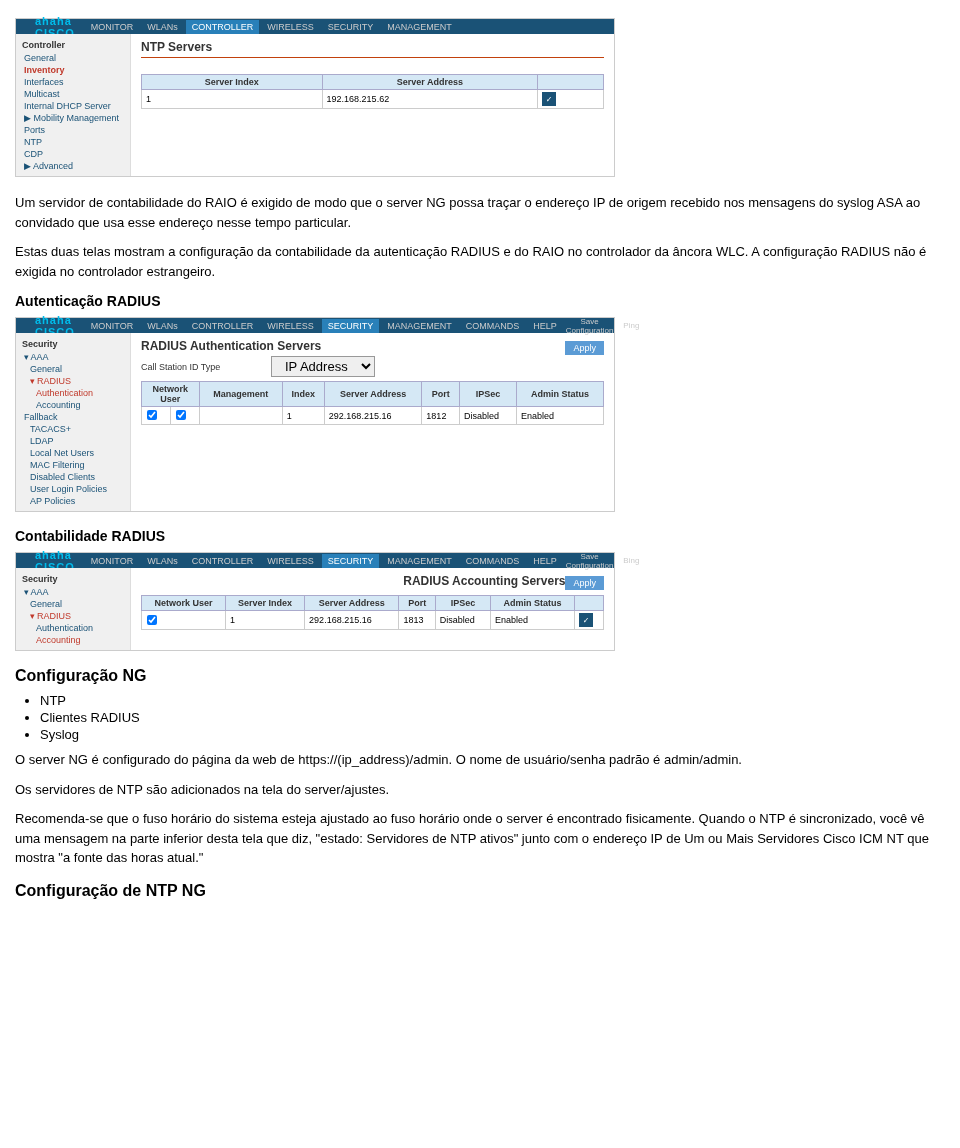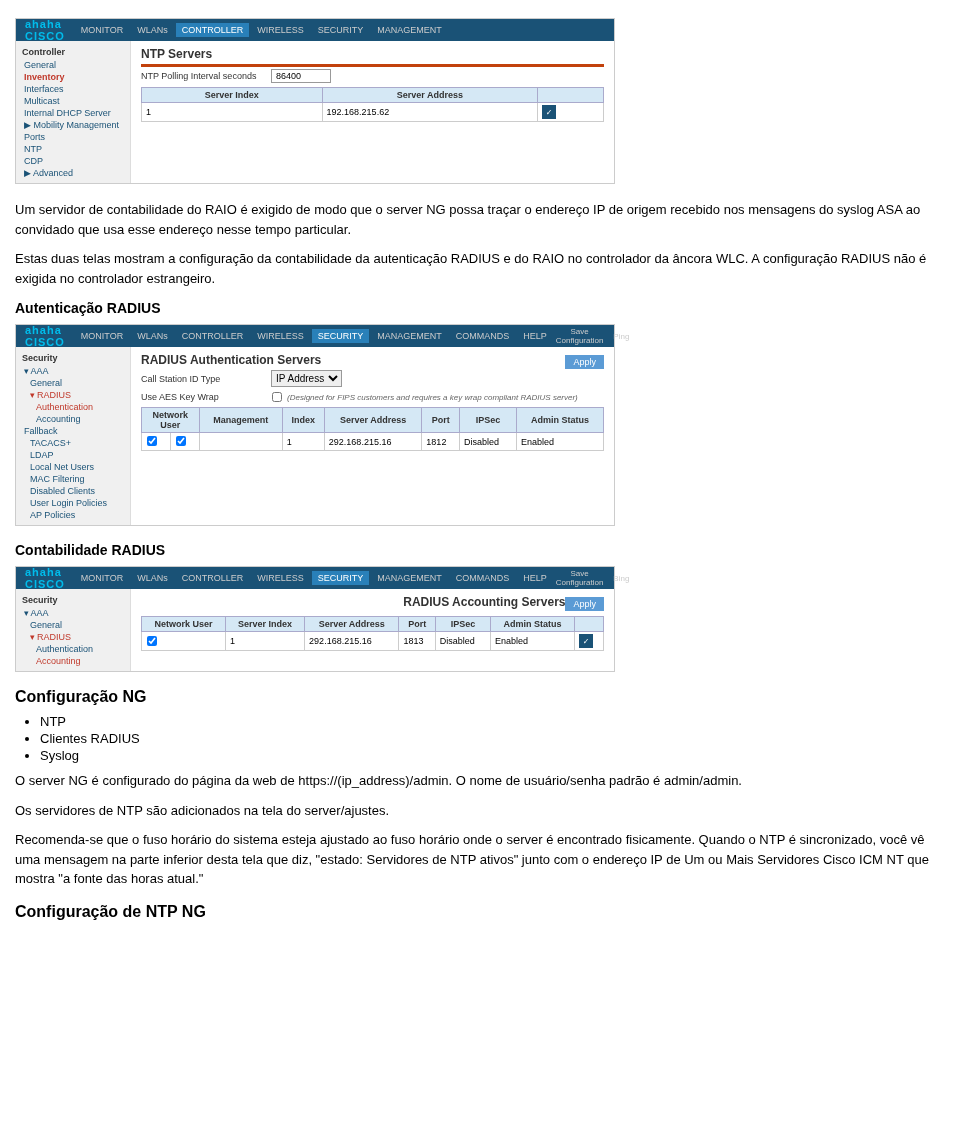--- a/index.html
+++ b/index.html
@@ -15,24 +15,24 @@
     
     .cisco-frame {
       border: 1px solid #ccc;
       width: 600px;
       margin: 8px 0 16px 0;
       font-size: 10px;
       background: #f5f5f5;
     }
     .cisco-topbar {
       background: #1a5276;
-      height: 22px;
+      height: 15px;
       display: flex;
       align-items: center;
-      padding: 0 9px;
+      padding: 0 19px;
     }
     .cisco-logo {
       color: #00bceb;
       font-weight: bold;
       font-size: 11px;
       margin-right: 10px;
       letter-spacing: 1px;
     }
     .cisco-nav {
       display: flex;
@@ -85,22 +85,22 @@
       color: #c0392b;
     }
     .cisco-content {
       flex: 1;
       padding: 6px 10px;
     }
     .cisco-page-title {
       font-size: 12px;
       font-weight: bold;
       color: #333;
-      margin-bottom: 2px;
-      border-bottom: 3px solid #c2410c;
+      margin-bottom: 16px;
+      border-bottom: 1px solid #c2410c;
       padding-bottom: 3px;
     }
     .cisco-form-row {
       display: flex;
       align-items: center;
       margin-bottom: 4px;
       font-size: 9px;
     }
     .cisco-form-label {
       width: 130px;
@@ -135,23 +135,23 @@
     .cisco-apply-btn {
       background: #5b9bd5;
       color: #fff;
       border: none;
       padding: 2px 8px;
       font-size: 9px;
       cursor: pointer;
       float: right;
     }
     .cisco-select {
-      font-size: 10px;
+      font-size: 13px;
       border: 1px solid #999;
-      padding: 1px 0;
+      padding: 1px 9px;
     }
     .cisco-checkbox {
       width: 10px;
       height: 10px;
       margin: 1px;
     }
     .cisco-blue-btn {
       background: #1a5276;
       color: #fff;
       border: none;
@@ -229,24 +229,20 @@
       <div class="cisco-sidebar-item">Multicast</div>
       <div class="cisco-sidebar-item">Internal DHCP Server</div>
       <div class="cisco-sidebar-item">▶ Mobility Management</div>
       <div class="cisco-sidebar-item">Ports</div>
       <div class="cisco-sidebar-item">NTP</div>
       <div class="cisco-sidebar-item">CDP</div>
       <div class="cisco-sidebar-item">▶ Advanced</div>
     </div>
     <div class="cisco-content">
       <div class="cisco-page-title">NTP Servers</div>
-      <div class="cisco-form-row">
-        <span class="cisco-form-label">NTP Polling Interval seconds</span>
-        <span class="cisco-form-value">86400</span>
-      </div>
       <table class="cisco-table">
         <thead>
           <tr>
             <th>Server Index</th>
             <th>Server Address</th>
             <th></th>
           </tr>
         </thead>
         <tbody>
           <tr>
@@ -305,25 +301,20 @@
       <div style="display:flex;justify-content:space-between;align-items:center;">
         <div class="cisco-page-title" style="border-bottom:none;margin-bottom:0;">RADIUS Authentication Servers</div>
         <button class="cisco-apply-btn">Apply</button>
       </div>
       <div class="cisco-form-row">
         <span class="cisco-form-label">Call Station ID Type</span>
         <select class="cisco-select">
           <option>IP Address</option>
         </select>
       </div>
-      <div class="cisco-form-row">
-        <span class="cisco-form-label">Use AES Key Wrap</span>
-        <input type="checkbox" class="cisco-checkbox" style="">
-        <span class="cisco-note">(Designed for FIPS customers and requires a key wrap compliant RADIUS server)</span>
-      </div>
       <table class="cisco-table">
         <thead>
           <tr>
             <th colspan="2">Network<br>User</th>
             <th>Management</th>
             <th>Index</th>
             <th>Server Address</th>
             <th>Port</th>
             <th>IPSec</th>
             <th>Admin Status</th>

